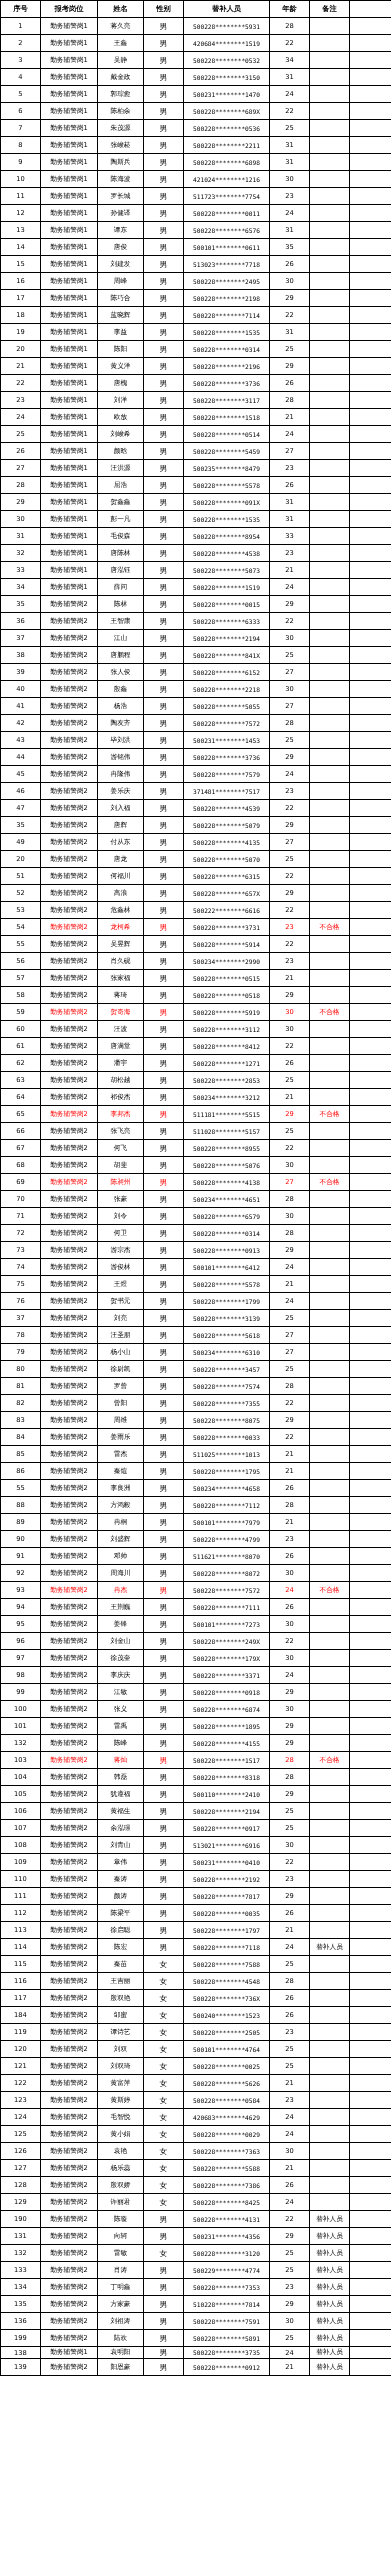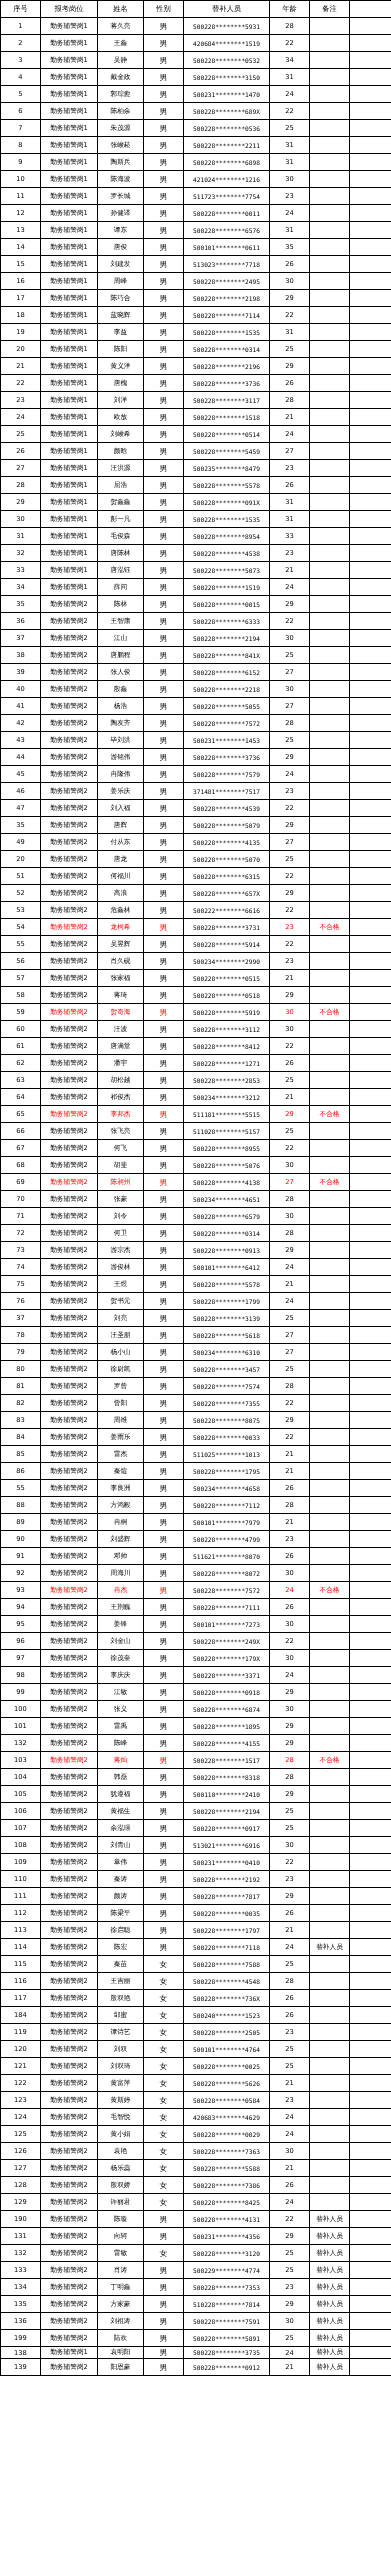--- a/index.html
+++ b/index.html
@@ -1,21 +1,21 @@
 <!DOCTYPE html>
 <html style="font-size:9px"><head>
 <meta charset="utf-8">
 <style>
   html, body { margin: 0; padding: 0; background: #ffffff; }
   body { width: 391px; font-family: "DejaVu Sans", "Liberation Sans", sans-serif; color: #000; }
   table { border-collapse: collapse; table-layout: fixed; width: 391px; }
   col.c1 { width: 40px; } col.c2 { width: 57px; } col.c3 { width: 46px; } col.c4 { width: 40px; }
   col.c5 { width: 86px; } col.c6 { width: 40px; } col.c7 { width: 40px; } col.c8 { width: 42px; }
   th, td { border: 1.1px solid #000; text-align: center; vertical-align: middle; padding: 0; height: 16px; overflow: hidden; white-space: nowrap; }
-  th { font-weight: normal; font-size: 7.3px; }
+  th { font-weight: bold; font-size: 7.3px; }
   td { font-size: 6.7px; }
   td.idnum { font-family: "DejaVu Sans Mono", "Liberation Mono", monospace; font-size: 6.2px; letter-spacing: 0; }
   td.gender { font-size: 7.8px; }
   tr.fail td.red { color: #ff0000; }
   tr.short td { height: 8.4px; }
 </style>
 </head>
 <body>
 
 <table>

